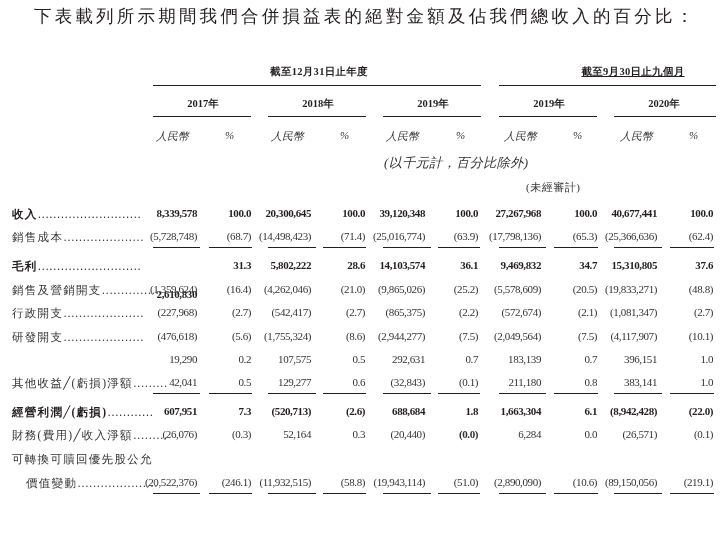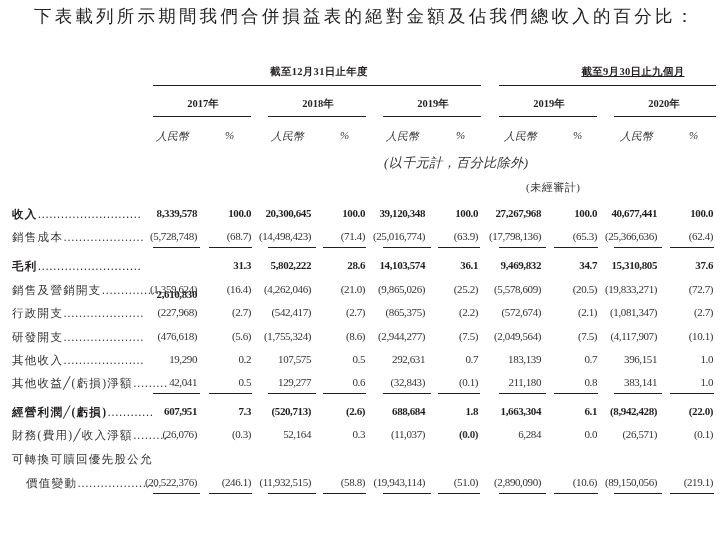--- a/index.html
+++ b/index.html
@@ -109,21 +109,21 @@
       <div class="lbl"><span>銷售及營銷開支</span><span style="letter-spacing: 0px; font-weight: normal;">……………</span></div>
       <div class="cell" style="right: 531px; top: 0px;">(1,359,624)</div>
       <div class="cell" style="right: 477px; top: 0px;">(16.4)</div>
       <div class="cell" style="right: 417px; top: 0px;">(4,262,046)</div>
       <div class="cell" style="right: 363px; top: 0px;">(21.0)</div>
       <div class="cell" style="right: 303px; top: 0px;">(9,865,026)</div>
       <div class="cell" style="right: 250px; top: 0px;">(25.2)</div>
       <div class="cell" style="right: 187px; top: 0px;">(5,578,609)</div>
       <div class="cell" style="right: 131px; top: 0px;">(20.5)</div>
       <div class="cell" style="right: 71px; top: 0px;">(19,833,271)</div>
-      <div class="cell" style="right: 15px; top: 0px;">(72.7)</div>
+      <div class="cell" style="right: 15px; top: 0px;">(48.8)</div>
     </div>
     <div class="row" style="top: 306px;">
       <div class="lbl"><span>行政開支</span><span style="letter-spacing: 0px; font-weight: normal;">…………………</span></div>
       <div class="cell" style="right: 531px; top: 0px;">(227,968)</div>
       <div class="cell" style="right: 477px; top: 0px;">(2.7)</div>
       <div class="cell" style="right: 417px; top: 0px;">(542,417)</div>
       <div class="cell" style="right: 363px; top: 0px;">(2.7)</div>
       <div class="cell" style="right: 303px; top: 0px;">(865,375)</div>
       <div class="cell" style="right: 250px; top: 0px;">(2.2)</div>
       <div class="cell" style="right: 187px; top: 0px;">(572,674)</div>
@@ -138,21 +138,20 @@
       <div class="cell" style="right: 417px; top: 0px;">(1,755,324)</div>
       <div class="cell" style="right: 363px; top: 0px;">(8.6)</div>
       <div class="cell" style="right: 303px; top: 0px;">(2,944,277)</div>
       <div class="cell" style="right: 250px; top: 0px;">(7.5)</div>
       <div class="cell" style="right: 187px; top: 0px;">(2,049,564)</div>
       <div class="cell" style="right: 131px; top: 0px;">(7.5)</div>
       <div class="cell" style="right: 71px; top: 0px;">(4,117,907)</div>
       <div class="cell" style="right: 15px; top: 0px;">(10.1)</div>
     </div>
     <div class="row" style="top: 353px;">
-      <div class="lbl"><span>其他收入</span><span style="letter-spacing: 0px; font-weight: normal;">…………………</span></div>
       <div class="cell" style="right: 531px; top: 0px;">19,290</div>
       <div class="cell" style="right: 477px; top: 0px;">0.2</div>
       <div class="cell" style="right: 417px; top: 0px;">107,575</div>
       <div class="cell" style="right: 363px; top: 0px;">0.5</div>
       <div class="cell" style="right: 303px; top: 0px;">292,631</div>
       <div class="cell" style="right: 250px; top: 0px;">0.7</div>
       <div class="cell" style="right: 187px; top: 0px;">183,139</div>
       <div class="cell" style="right: 131px; top: 0px;">0.7</div>
       <div class="cell" style="right: 71px; top: 0px;">396,151</div>
       <div class="cell" style="right: 15px; top: 0px;">1.0</div>
@@ -192,21 +191,21 @@
       <div class="cell bold" style="right: 131px; top: 0px;">6.1</div>
       <div class="cell bold" style="right: 71px; top: 0px;">(8,942,428)</div>
       <div class="cell bold" style="right: 15px; top: 0px;">(22.0)</div>
     </div>
     <div class="row" style="top: 428px;">
       <div class="lbl"><span>財務(費用)╱收入淨額</span><span style="letter-spacing: 0px; font-weight: normal;">………</span></div>
       <div class="cell" style="right: 531px; top: 0px;">(26,076)</div>
       <div class="cell" style="right: 477px; top: 0px;">(0.3)</div>
       <div class="cell" style="right: 417px; top: 0px;">52,164</div>
       <div class="cell" style="right: 363px; top: 0px;">0.3</div>
-      <div class="cell" style="right: 303px; top: 0px;">(11,037)</div>
+      <div class="cell" style="right: 303px; top: 0px;">(20,440)</div>
       <div class="cell" style="right: 250px; top: 0px; font-weight: bold;">(0.0)</div>
       <div class="cell" style="right: 187px; top: 0px;">6,284</div>
       <div class="cell" style="right: 131px; top: 0px;">0.0</div>
       <div class="cell" style="right: 71px; top: 0px;">(26,571)</div>
       <div class="cell" style="right: 15px; top: 0px;">(0.1)</div>
     </div>
     <div class="row" style="top: 452px;">
       <div class="lbl"><span>可轉換可贖回優先股公允</span><span style="letter-spacing: 0px; font-weight: normal;"></span></div>
       <div class="cell" style="right: 531px; top: 0px;"></div>
       <div class="cell" style="right: 477px; top: 0px;"></div>

